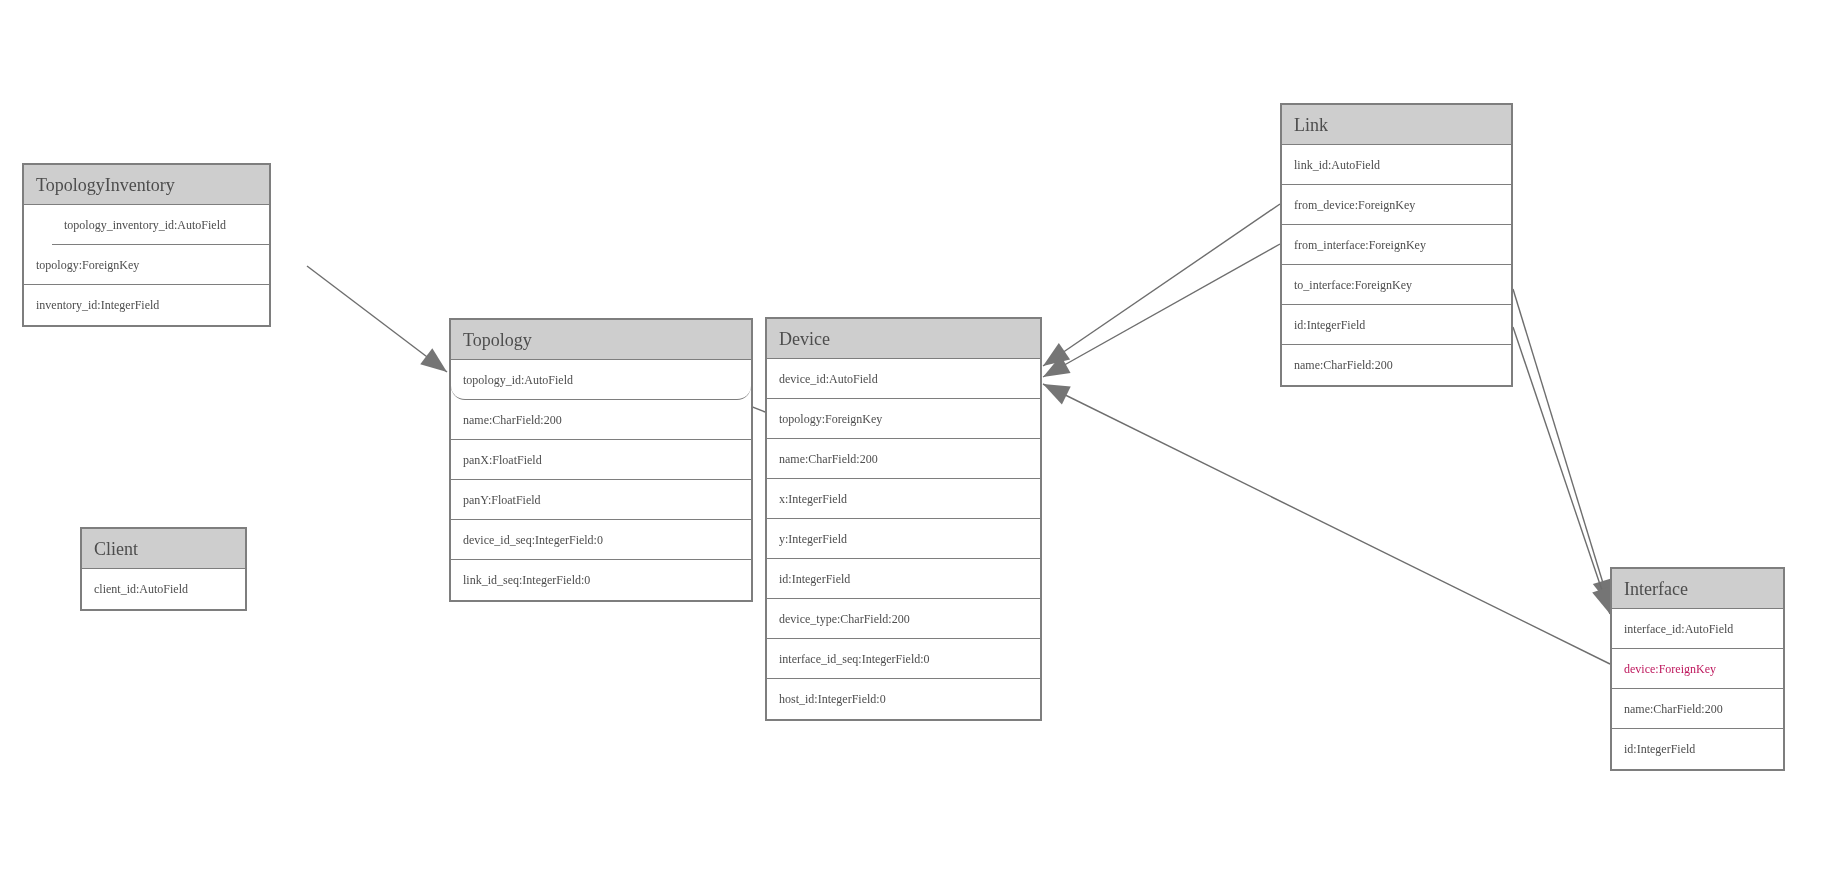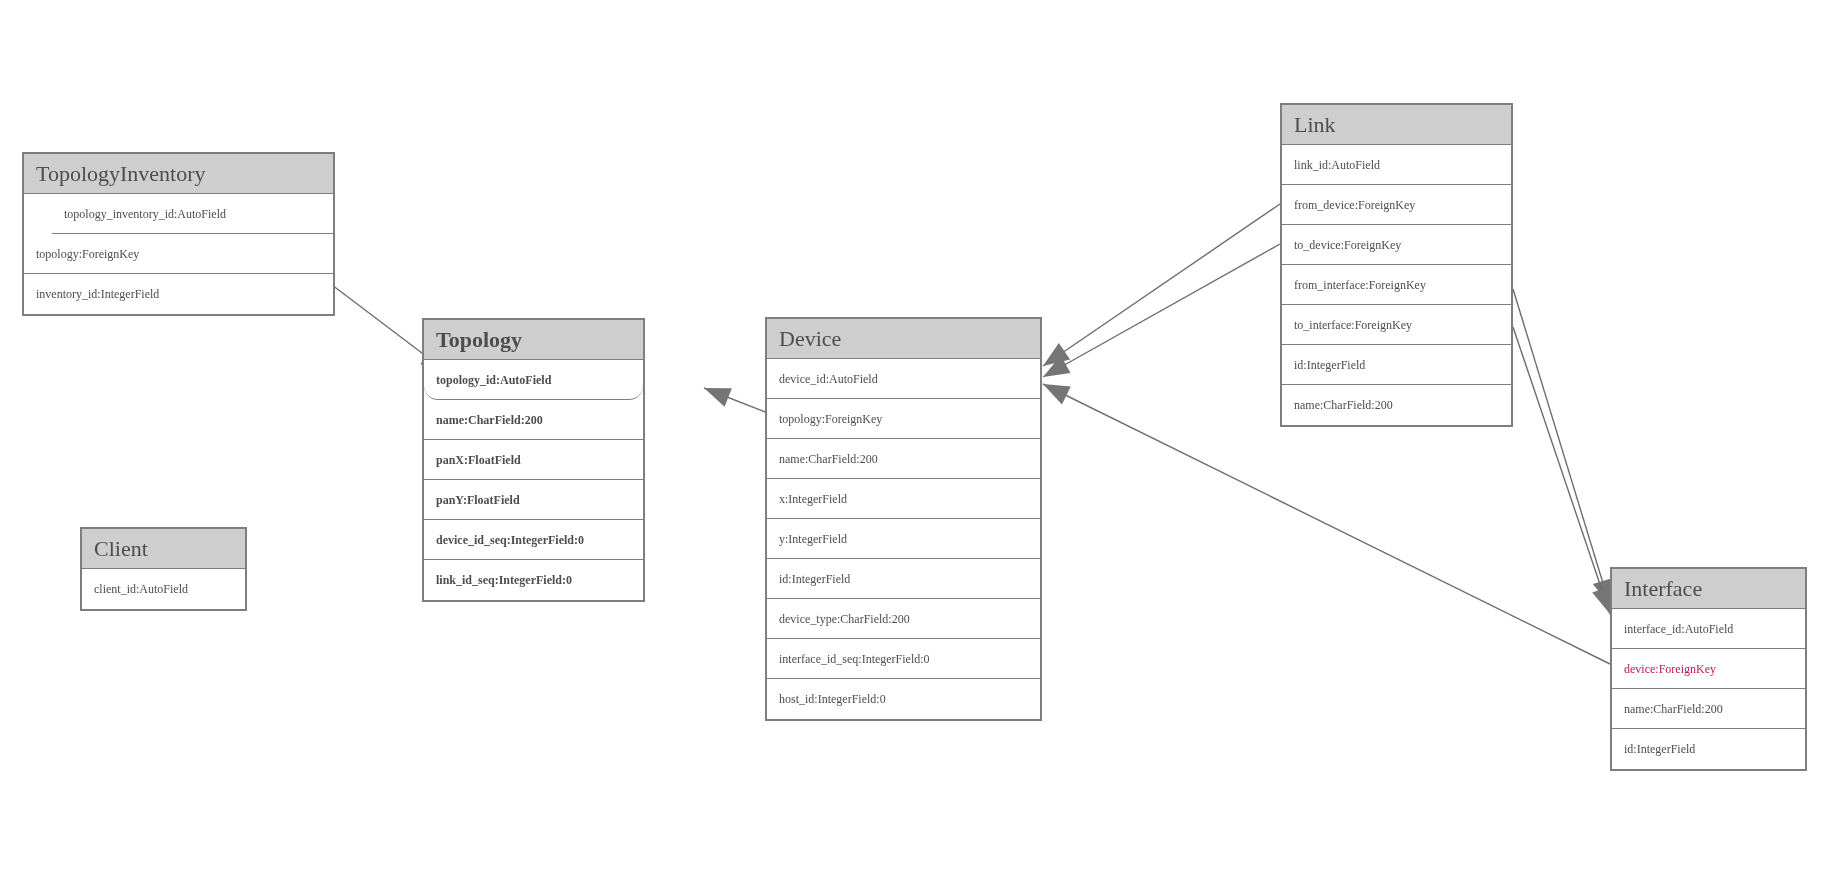--- a/index.html
+++ b/index.html
@@ -29,21 +29,21 @@
     border: 2px solid #7e7e7e;
     box-sizing: border-box;
     z-index: 2;
   }
   .entity-header {
     height: 40px;
     line-height: 40px;
     background: #cecece;
     border-bottom: 1px solid #7e7e7e;
     padding: 0 12px;
-    font-size: 22px;
+    font-size: 18px;
     color: #4d4d4d;
     white-space: nowrap;
     box-sizing: border-box;
   }
   .entity-row {
     height: 40px;
     line-height: 40px;
     background: #ffffff;
     border-bottom: 1px solid #7e7e7e;
     padding: 0 12px;
@@ -69,27 +69,27 @@
       <polygon points="1043,366 1058.821558743932,343.0723250434697 1070.1077433168823,359.5835950668598" fill="#757575"></polygon>
       <line x1="1280" y1="244" x2="1043" y2="377" stroke="#6e6e6e" stroke-width="1.4"></line>
       <polygon points="1043,377 1060.7798525090577,355.5552606740918 1070.56760244161,372.9965895012718" fill="#757575"></polygon>
       <line x1="1513" y1="289" x2="1610" y2="606" stroke="#6e6e6e" stroke-width="1.4"></line>
       <polygon points="1610,606 1592.830011789461,584.063922300239 1611.954699993048,578.2118883704347" fill="#757575"></polygon>
       <line x1="1513" y1="327" x2="1610" y2="614" stroke="#6e6e6e" stroke-width="1.4"></line>
       <polygon points="1610,614 1592.201615329062,592.570639227795 1611.1487088029462,586.1669177401059" fill="#757575"></polygon>
       <line x1="1610" y1="664" x2="1043" y2="384" stroke="#6e6e6e" stroke-width="1.4"></line>
       <polygon points="1043,384 1070.7401865752822,386.5459867966141 1061.8845803261897,404.4785894510263" fill="#757575"></polygon>
     </svg>
-<div class="entity" style="left: 22px; top: 152px; width: 313px; border-color: rgb(126, 126, 126);">
+<div class="entity" style="left: 22px; top: 163px; width: 249px; border-color: rgb(126, 126, 126);">
       <div class="entity-header" style="background: rgb(206, 206, 206); color: rgb(77, 77, 77); border-color: rgb(126, 126, 126);">TopologyInventory</div>
       <div class="entity-row" style="color: rgb(77, 77, 77); border-color: rgb(126, 126, 126); margin-left: 28px;">topology_inventory_id:AutoField</div>
       <div class="entity-row" style="color: rgb(77, 77, 77); border-color: rgb(126, 126, 126);">topology:ForeignKey</div>
       <div class="entity-row" style="color: rgb(77, 77, 77); border-color: rgb(126, 126, 126);">inventory_id:IntegerField</div>
     </div>
-    <div class="entity" style="left: 422px; top: 318px; width: 223px; border-color: rgb(126, 126, 126); font-weight: bold;">
+    <div class="entity" style="left: 449px; top: 318px; width: 304px; border-color: rgb(126, 126, 126);">
       <div class="entity-header" style="background: rgb(206, 206, 206); color: rgb(77, 77, 77); border-color: rgb(126, 126, 126);">Topology</div>
       <div class="entity-row" style="color: rgb(77, 77, 77); border-color: rgb(126, 126, 126); border-radius: 14px;">topology_id:AutoField</div>
       <div class="entity-row" style="color: rgb(77, 77, 77); border-color: rgb(126, 126, 126);">name:CharField:200</div>
       <div class="entity-row" style="color: rgb(77, 77, 77); border-color: rgb(126, 126, 126);">panX:FloatField</div>
       <div class="entity-row" style="color: rgb(77, 77, 77); border-color: rgb(126, 126, 126);">panY:FloatField</div>
       <div class="entity-row" style="color: rgb(77, 77, 77); border-color: rgb(126, 126, 126);">device_id_seq:IntegerField:0</div>
       <div class="entity-row" style="color: rgb(77, 77, 77); border-color: rgb(126, 126, 126);">link_id_seq:IntegerField:0</div>
     </div>
     <div class="entity" style="left: 80px; top: 527px; width: 167px; border-color: rgb(126, 126, 126);">
       <div class="entity-header" style="background: rgb(206, 206, 206); color: rgb(77, 77, 77); border-color: rgb(126, 126, 126);">Client</div>
@@ -104,26 +104,25 @@
       <div class="entity-row" style="color: rgb(77, 77, 77); border-color: rgb(126, 126, 126);">y:IntegerField</div>
       <div class="entity-row" style="color: rgb(77, 77, 77); border-color: rgb(126, 126, 126);">id:IntegerField</div>
       <div class="entity-row" style="color: rgb(77, 77, 77); border-color: rgb(126, 126, 126);">device_type:CharField:200</div>
       <div class="entity-row" style="color: rgb(77, 77, 77); border-color: rgb(126, 126, 126);">interface_id_seq:IntegerField:0</div>
       <div class="entity-row" style="color: rgb(77, 77, 77); border-color: rgb(126, 126, 126);">host_id:IntegerField:0</div>
     </div>
     <div class="entity" style="left: 1280px; top: 103px; width: 233px; border-color: rgb(126, 126, 126);">
       <div class="entity-header" style="background: rgb(206, 206, 206); color: rgb(77, 77, 77); border-color: rgb(126, 126, 126);">Link</div>
       <div class="entity-row" style="color: rgb(77, 77, 77); border-color: rgb(126, 126, 126);">link_id:AutoField</div>
       <div class="entity-row" style="color: rgb(77, 77, 77); border-color: rgb(126, 126, 126);">from_device:ForeignKey</div>
-      <div class="entity-row" style="color: rgb(77, 77, 77); border-color: rgb(126, 126, 126);">to_device:ForeignKey</div>
       <div class="entity-row" style="color: rgb(77, 77, 77); border-color: rgb(126, 126, 126);">from_interface:ForeignKey</div>
       <div class="entity-row" style="color: rgb(77, 77, 77); border-color: rgb(126, 126, 126);">to_interface:ForeignKey</div>
       <div class="entity-row" style="color: rgb(77, 77, 77); border-color: rgb(126, 126, 126);">id:IntegerField</div>
       <div class="entity-row" style="color: rgb(77, 77, 77); border-color: rgb(126, 126, 126);">name:CharField:200</div>
     </div>
-    <div class="entity" style="left: 1610px; top: 567px; width: 197px; border-color: rgb(126, 126, 126);">
+    <div class="entity" style="left: 1610px; top: 567px; width: 175px; border-color: rgb(126, 126, 126);">
       <div class="entity-header" style="background: rgb(206, 206, 206); color: rgb(77, 77, 77); border-color: rgb(126, 126, 126);">Interface</div>
       <div class="entity-row" style="color: rgb(77, 77, 77); border-color: rgb(126, 126, 126);">interface_id:AutoField</div>
       <div class="entity-row" style="color: #be185d; border-color: rgb(126, 126, 126);">device:ForeignKey</div>
       <div class="entity-row" style="color: rgb(77, 77, 77); border-color: rgb(126, 126, 126);">name:CharField:200</div>
       <div class="entity-row" style="color: rgb(77, 77, 77); border-color: rgb(126, 126, 126);">id:IntegerField</div>
     </div>
   </div>
 
 </body></html>

